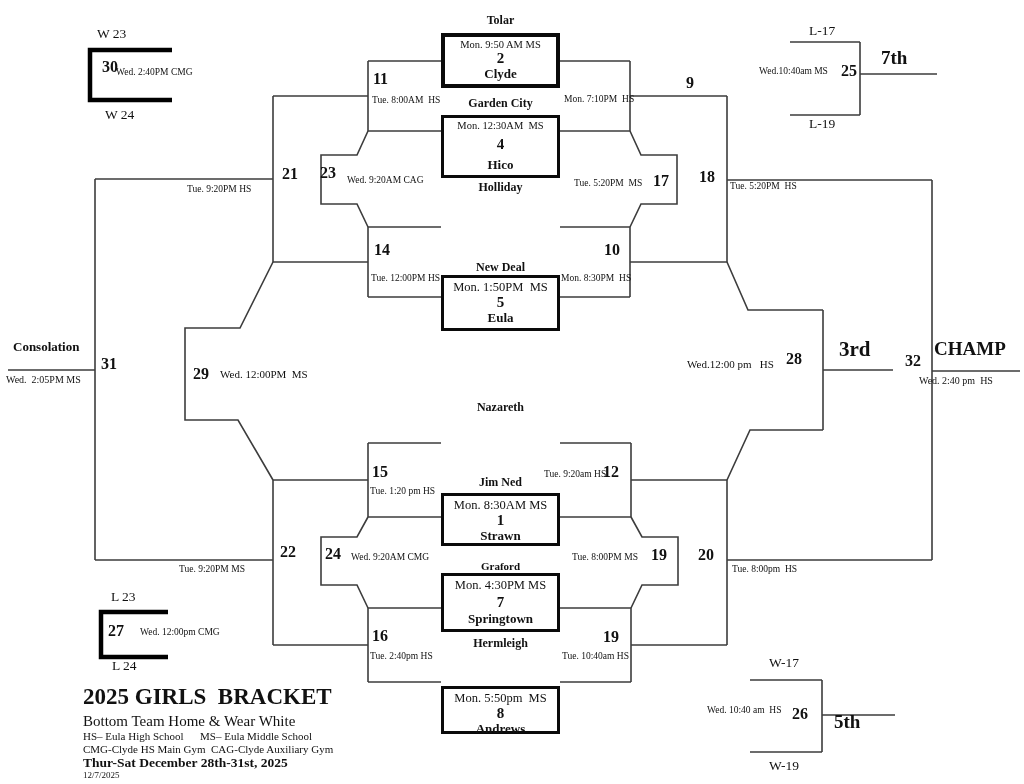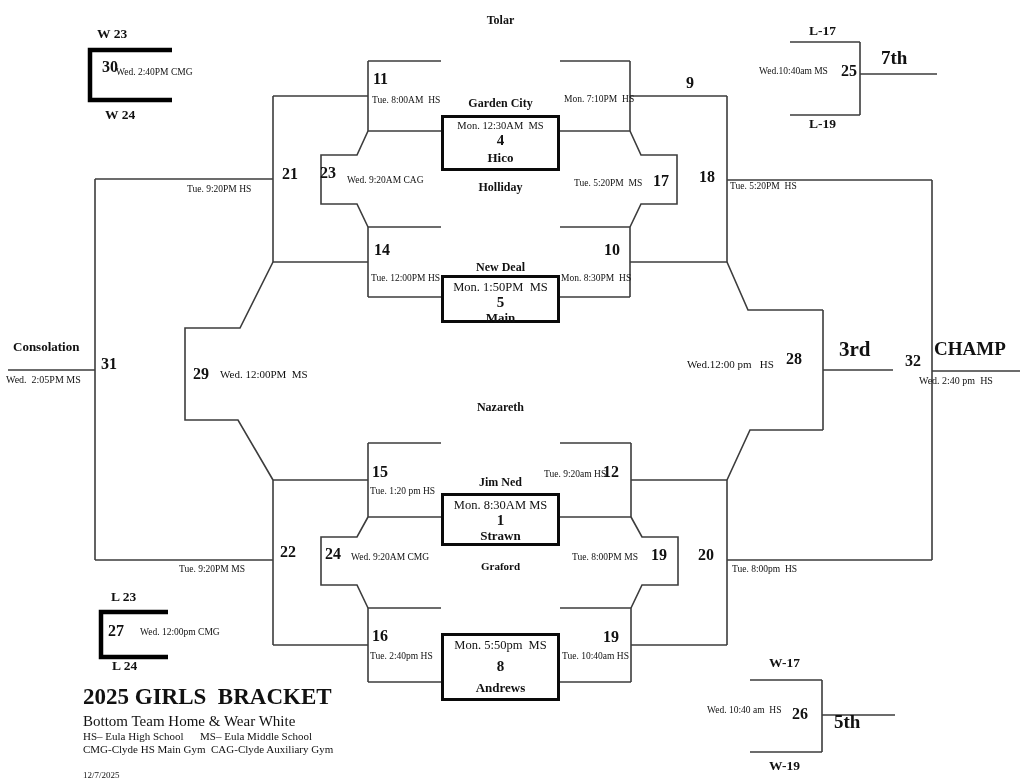--- a/index.html
+++ b/index.html
@@ -10,21 +10,21 @@
         box-sizing:border-box;display:flex;flex-direction:column;justify-content:space-between;
         align-items:center;text-align:center;}
   .tbox.bold4{border-width:4px;}
   .t-time{font-size:10.5px;padding-top:2px;white-space:pre;}
   .t-time.lg{font-size:12.5px;}
   .t-num{font-size:15px;font-weight:bold;line-height:1;}
   .t-host{font-size:13px;font-weight:bold;padding-bottom:2px;}
   .seed{position:absolute;left:441px;width:119px;text-align:center;font-size:12px;font-weight:bold;white-space:pre;}
   .num{position:absolute;font-size:16px;font-weight:bold;white-space:pre;}
   .tm{position:absolute;font-size:9.5px;white-space:pre;}
-  .feed{position:absolute;font-size:13.5px;font-weight:bold;white-space:pre;}
+  .feed{position:absolute;font-size:13.5px;font-weight:normal;white-space:pre;}
   .place{position:absolute;font-weight:bold;white-space:pre;}
   .footer-line{position:absolute;left:83px;white-space:pre;}
 </style>
 </head>
 <body>
 
 <div id="page">
 
   <svg class="lines" width="1024" height="784" viewBox="0 0 1024 784">
     <g stroke="#3d3d3d" stroke-width="1.6" fill="none">
@@ -68,36 +68,46 @@
 
   <div class="seed" style="top:13px">Tolar</div>
   <div class="seed" style="top:96px">Garden City</div>
   <div class="seed" style="top:180px">Holliday</div>
   <div class="seed" style="top:260px">New Deal</div>
   <div class="seed" style="top:400px">Nazareth</div>
   <div class="seed" style="top:475px">Jim Ned</div>
   <div class="seed" style="top:560px;font-size:11px">Graford</div>
   <div class="seed" style="top:636px">Hermleigh</div>
 
-  <div class="tbox" style="top:115px;height:56px">
+  <div class="tbox bold4" style="top:33px;height:55px">
+    <div class="t-time">Mon. 9:50 AM MS</div>
+    <div class="t-num">2</div>
+    <div class="t-host">Clyde</div>
+  </div>
+  <div class="tbox" style="top:115px;height:63px">
     <div class="t-time">Mon. 12:30AM  MS</div>
     <div class="t-num">4</div>
     <div class="t-host">Hico</div>
   </div>
-  <div class="tbox" style="top:275px;height:48px">
+  <div class="tbox" style="top:275px;height:56px">
     <div class="t-time lg">Mon. 1:50PM  MS</div>
     <div class="t-num">5</div>
-    <div class="t-host">Main</div>
+    <div class="t-host">Eula</div>
   </div>
   <div class="tbox" style="top:493px;height:53px">
     <div class="t-time lg">Mon. 8:30AM MS</div>
     <div class="t-num">1</div>
     <div class="t-host">Strawn</div>
   </div>
-  <div class="tbox" style="top:633px;height:68px">
+  <div class="tbox" style="top:573px;height:59px">
+    <div class="t-time lg">Mon. 4:30PM MS</div>
+    <div class="t-num">7</div>
+    <div class="t-host">Springtown</div>
+  </div>
+  <div class="tbox" style="top:686px;height:48px">
     <div class="t-time lg">Mon. 5:50pm  MS</div>
     <div class="t-num">8</div>
     <div class="t-host">Andrews</div>
   </div>
 
   <div class="num" style="left:373px;top:70px">11</div>
   <div class="tm" style="left:372px;top:95px">Tue. 8:00AM  HS</div>
   <div class="num" style="left:374px;top:241px">14</div>
   <div class="tm" style="left:371px;top:273px">Tue. 12:00PM HS</div>
   <div class="num" style="left:372px;top:463px">15</div>
@@ -160,15 +170,16 @@
   <div class="feed" style="left:769px;top:655px">W-17</div>
   <div class="tm" style="left:707px;top:705px">Wed. 10:40 am  HS</div>
   <div class="num" style="left:792px;top:705px">26</div>
   <div class="place" style="left:834px;top:711px;font-size:19px">5th</div>
   <div class="feed" style="left:769px;top:758px">W-19</div>
 
   <div class="footer-line" style="top:684px;font-size:23px;font-weight:bold">2025 GIRLS  BRACKET</div>
   <div class="footer-line" style="top:713px;font-size:15px">Bottom Team Home &amp; Wear White</div>
   <div class="footer-line" style="top:730px;font-size:11px">HS– Eula High School      MS– Eula Middle School</div>
   <div class="footer-line" style="top:743px;font-size:11px">CMG-Clyde HS Main Gym  CAG-Clyde Auxiliary Gym</div>
+  <div class="footer-line" style="top:755px;font-size:13.5px;font-weight:bold">Thur-Sat December 28th-31st, 2025</div>
   <div class="footer-line" style="top:770px;font-size:9px">12/7/2025</div>
 
 </div>
 
 </body></html>

